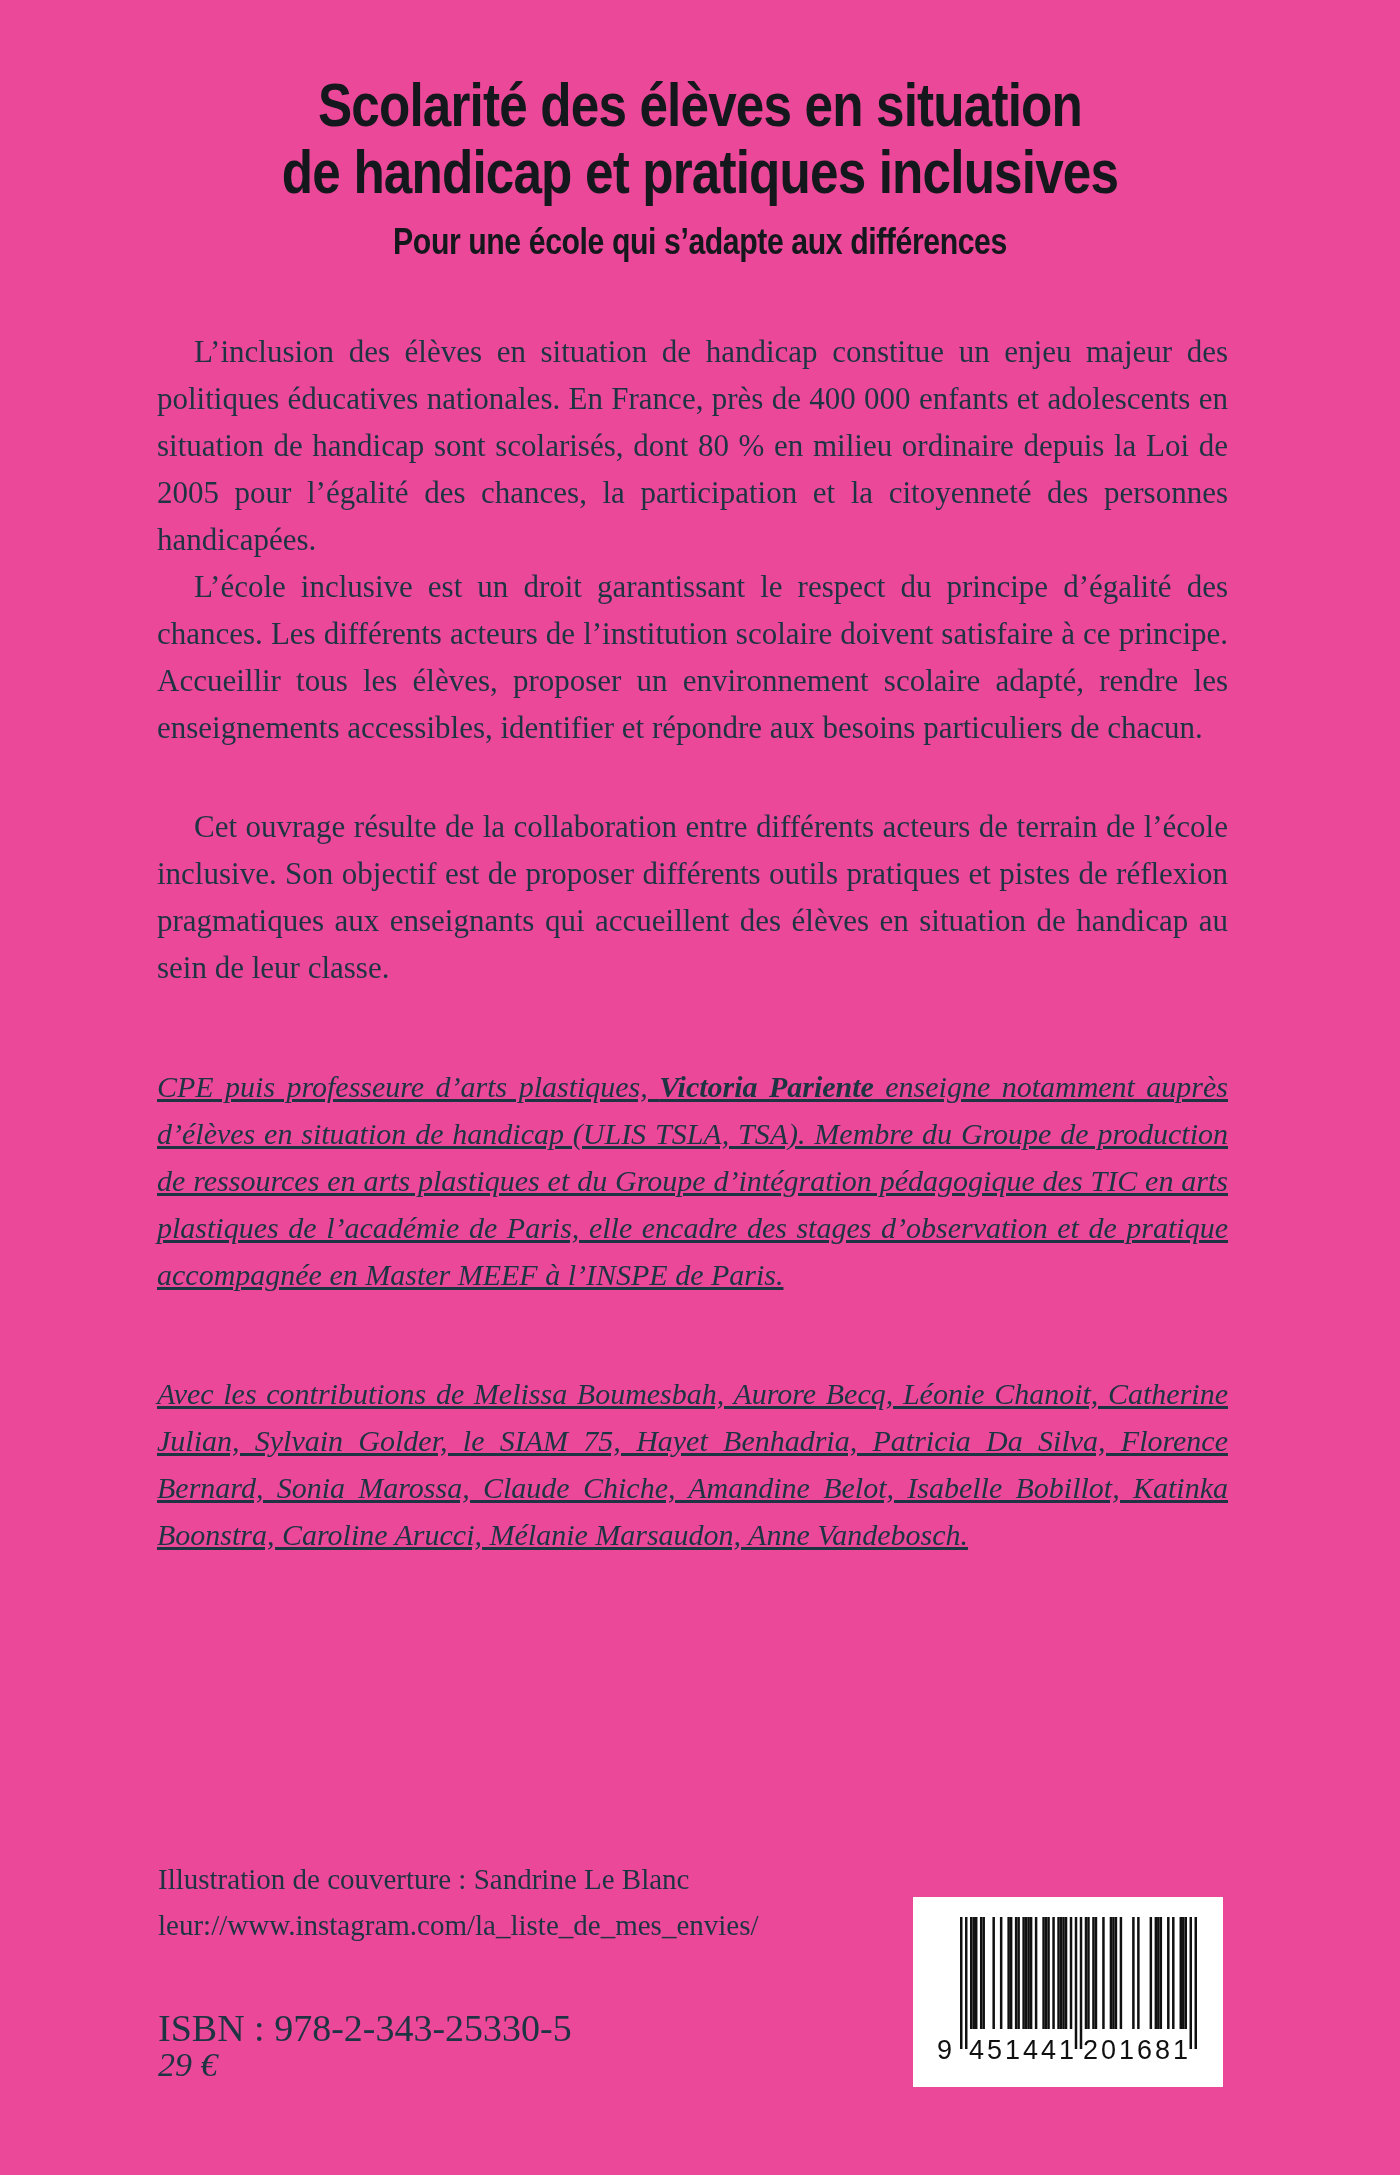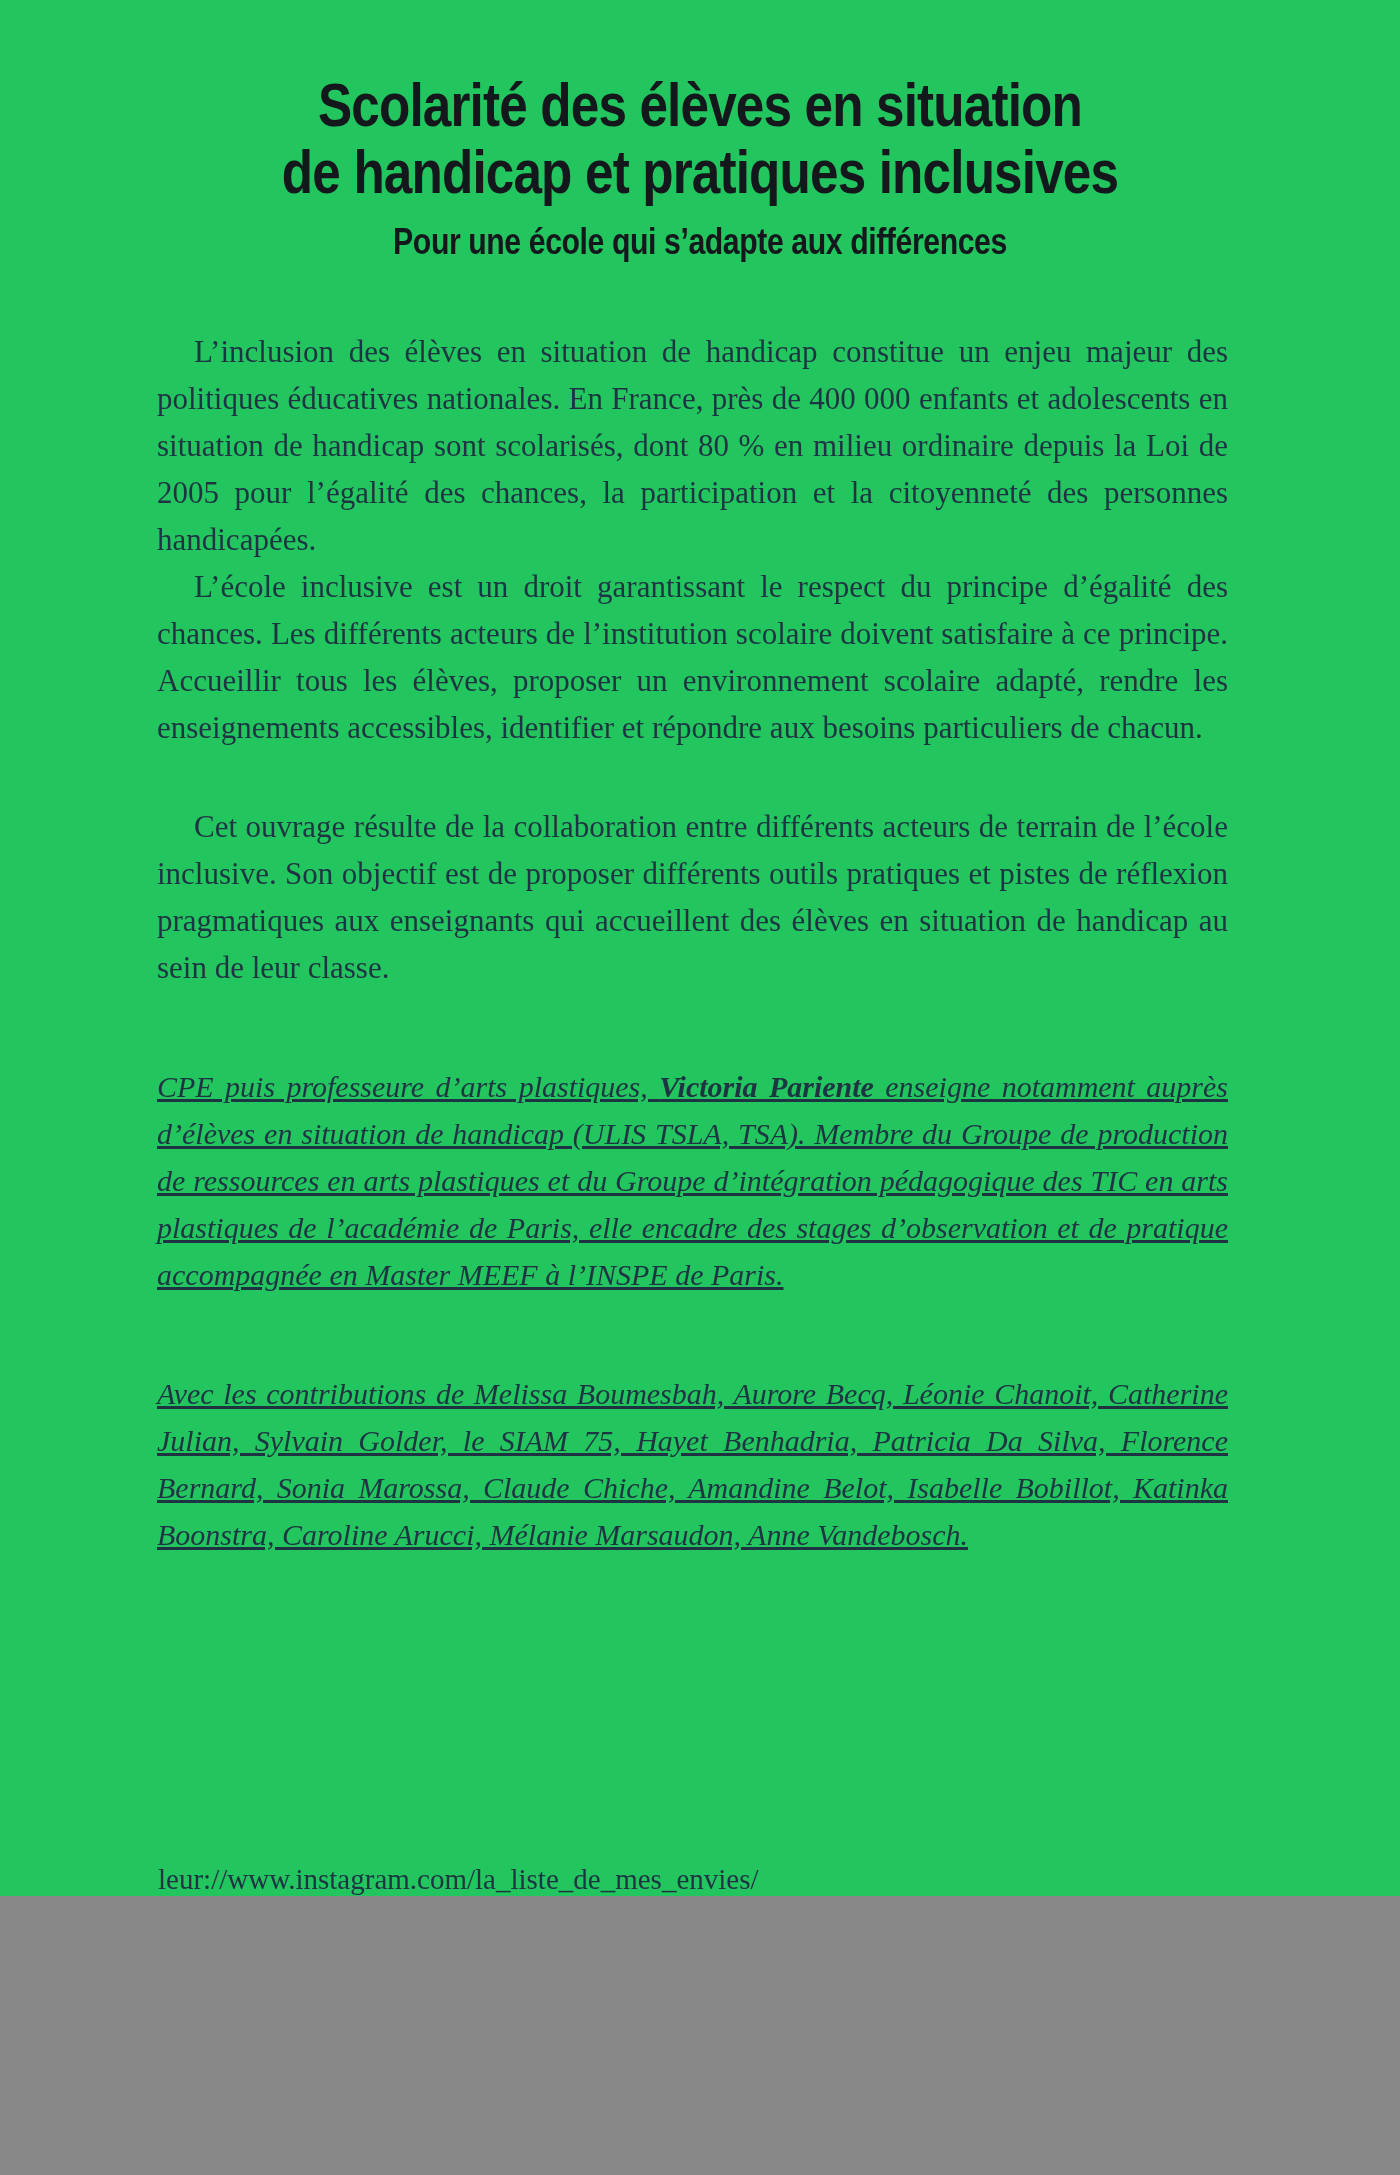--- a/index.html
+++ b/index.html
@@ -1,22 +1,22 @@
 <!DOCTYPE html>
 <html lang="fr"><head>
 <meta charset="utf-8">
 <style>
   html, body { margin: 0; padding: 0; }
   body { background: #888; }
   .page {
     position: relative;
     width: 1400px;
-    height: 1896px;
+    height: 2175px;
     margin: 0 auto;
-    background: #22c55e;
+    background: #ec4899;
     color: #1e3442;
     font-family: "Liberation Serif", serif;
     overflow: hidden;
   }
   
   .header {
     padding-top: 72px;
     text-align: center;
     font-family: "Liberation Sans", sans-serif;
     font-weight: bold;
@@ -123,20 +123,21 @@
 
   <section class="bio">
     <p><span>CPE puis professeure d’arts plastiques, </span><strong>Victoria Pariente</strong><span> enseigne notamment auprès d’élèves en situation de handicap (ULIS TSLA, TSA). Membre du Groupe de production de ressources en arts plastiques et du Groupe d’intégration pédagogique des TIC en arts plastiques de l’académie de Paris, elle encadre des stages d’observation et de pratique accompagnée en Master MEEF à l’INSPE de Paris.</span></p>
   </section>
 
   <section class="contributors">
     <p>Avec les contributions de Melissa Boumesbah, Aurore Becq, Léonie Chanoit, Catherine Julian, Sylvain Golder, le SIAM&nbsp;75, Hayet Benhadria, Patricia Da Silva, Florence Bernard, Sonia Marossa, Claude Chiche, Amandine Belot, Isabelle Bobillot, Katinka Boonstra, Caroline Arucci, Mélanie Marsaudon, Anne Vandebosch.</p>
   </section>
 
   <div class="credit">
+    <div>Illustration de couverture : Sandrine Le Blanc</div>
     <div>leur://www.instagram.com/la_liste_de_mes_envies/</div>
   </div>
 
   <div class="isbn">ISBN : 978-2-343-25330-5</div>
   <div class="price">29 €</div>
 
   <div class="barcode-box">
     <svg class="barcode-bars" id="barcode-bars" viewBox="0 0 95 132" preserveAspectRatio="none" xmlns="http://www.w3.org/2000/svg">
         <rect x="0" y="0" width="1" height="132" fill="#101010"></rect>
         <rect x="2" y="0" width="1" height="132" fill="#101010"></rect>

